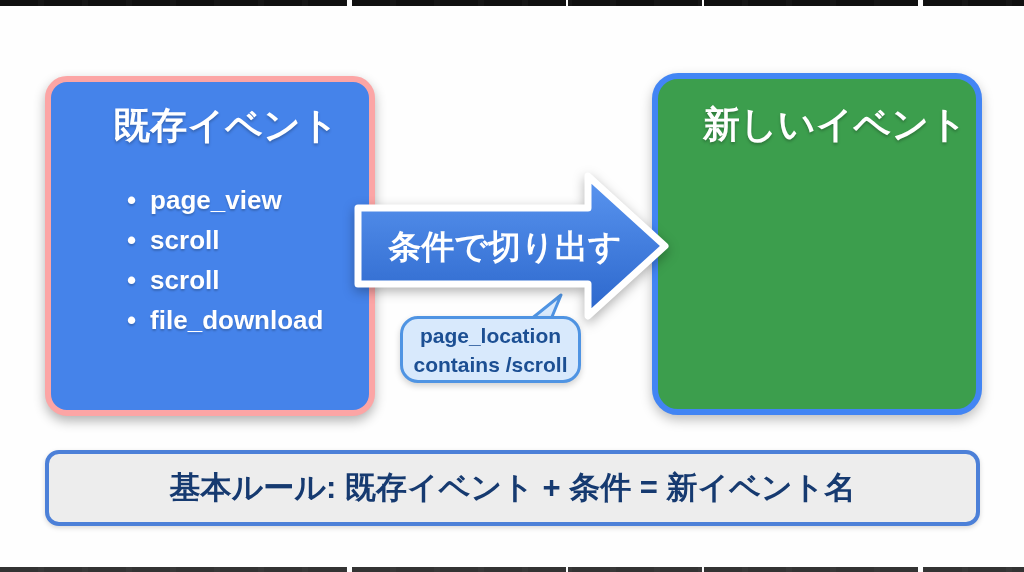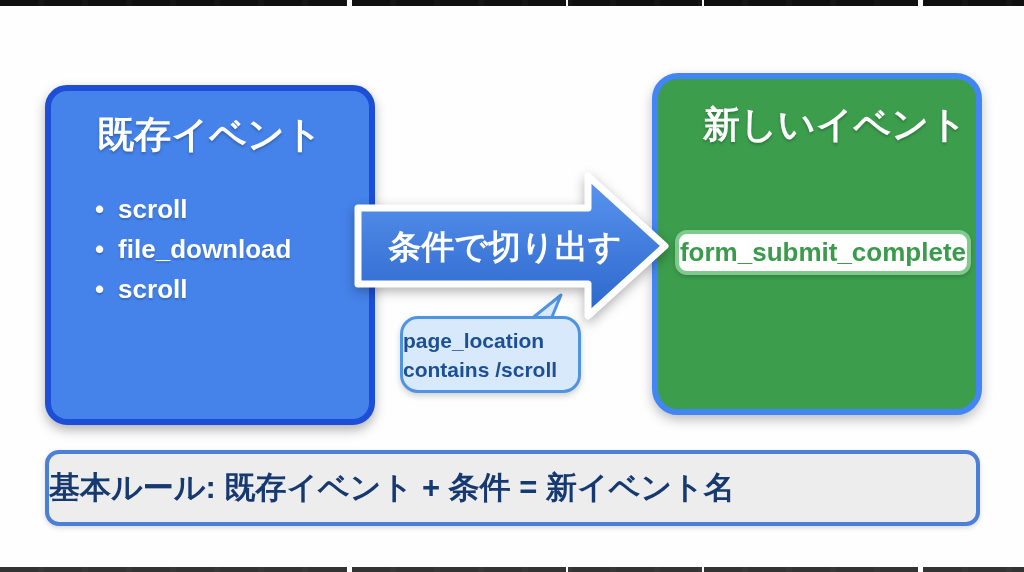--- a/index.html
+++ b/index.html
@@ -20,25 +20,26 @@
     position:absolute;left:0;width:1024px;z-index:5;
     background-image:
       repeating-linear-gradient(90deg,#101010 0 38px,rgba(0,0,0,0) 38px 44px),
       repeating-linear-gradient(90deg,#161616 0 63px,rgba(0,0,0,0) 63px 71px);
   }
   .edge-dashes.top{top:0;height:6px;}
   .edge-dashes.bottom{bottom:0;height:5px;opacity:.85;}
 
   .box{position:absolute;}
   .blue-box{
-    left:45px;top:85px;width:330px;height:340px;
+    left:45px;top:76px;width:330px;height:340px;
     background:var(--box-blue);
-    border:6px solid #1d4ed8;border-radius:22px;
+    border:6px solid #fca5a5;border-radius:22px;
     box-shadow:0 5px 12px rgba(0,0,0,.30);
     z-index:1;
+    padding-left:32px;
   }
   .box-title{
     color:#fff;font-weight:bold;font-size:37px;line-height:44px;
     text-align:center;margin-top:22px;
     text-shadow:0 2px 3px rgba(0,0,0,.25);
   }
   .event-list{
     list-style:none;margin-top:32px;padding-left:44px;
   }
   .event-list li{
@@ -70,53 +71,54 @@
   }
   .arrow-svg text{
     font-family:"Liberation Sans","DejaVu Sans",sans-serif;
     font-weight:bold;font-size:33px;fill:#ffffff;
   }
 
   .bubble-tail{
     position:absolute;left:515px;top:291px;width:60px;height:34px;z-index:2;
   }
   .bubble{
-    position:absolute;left:400px;top:316px;width:181px;height:77px;
+    position:absolute;left:400px;top:316px;width:181px;height:67px;
     background:var(--bubble-fill);
     border:3px solid var(--bubble-border);border-radius:18px;
-    display:flex;flex-direction:column;align-items:flex-start;justify-content:center;
+    display:flex;flex-direction:column;align-items:center;justify-content:center;
     color:var(--bubble-text);font-weight:bold;font-size:21px;line-height:29px;
     box-shadow:0 3px 6px rgba(0,0,0,.18);
     z-index:2;
   }
 
   .footer-bar{
     position:absolute;left:45px;top:450px;width:935px;height:76px;
     background:var(--footer-fill);
     border:4px solid var(--footer-border);border-radius:14px;
-    display:flex;align-items:center;
+    display:flex;align-items:center;justify-content:center;
     box-shadow:0 2px 5px rgba(0,0,0,.15);
     z-index:1;
   }
   .footer-bar div{
     color:var(--footer-text);font-weight:bold;font-size:31px;
   }
 </style>
 </head>
 <body>
 
 <div class="edge-dashes top"></div>
 <div class="edge-dashes bottom"></div>
 
 <div class="box blue-box">
   <div class="box-title">既存イベント</div>
   <ul class="event-list">
+    <li>page_view</li>
+    <li>scroll</li>
     <li>scroll</li>
     <li>file_download</li>
-    <li>scroll</li>
   </ul>
 </div>
 
 <svg class="arrow-svg" viewBox="0 0 320 156" xmlns="http://www.w3.org/2000/svg">
   <defs>
     <linearGradient id="arrowGrad" x1="0" y1="0" x2="0" y2="1">
       <stop offset="0" stop-color="#5a95f0"></stop>
       <stop offset="1" stop-color="#2b66cb"></stop>
     </linearGradient>
   </defs>
@@ -128,18 +130,17 @@
   <polygon points="10,33 46,4 34,33" fill="#d8e9fc" stroke="#4f94e3" stroke-width="3" stroke-linejoin="round"></polygon>
 </svg>
 
 <div class="bubble">
   <div>page_location</div>
   <div>contains /scroll</div>
 </div>
 
 <div class="box green-box">
   <div class="box-title">新しいイベント</div>
-  <div class="event-pill">form_submit_complete</div>
 </div>
 
 <div class="footer-bar">
   <div>基本ルール: 既存イベント + 条件 = 新イベント名</div>
 </div>
 
 </body></html>

